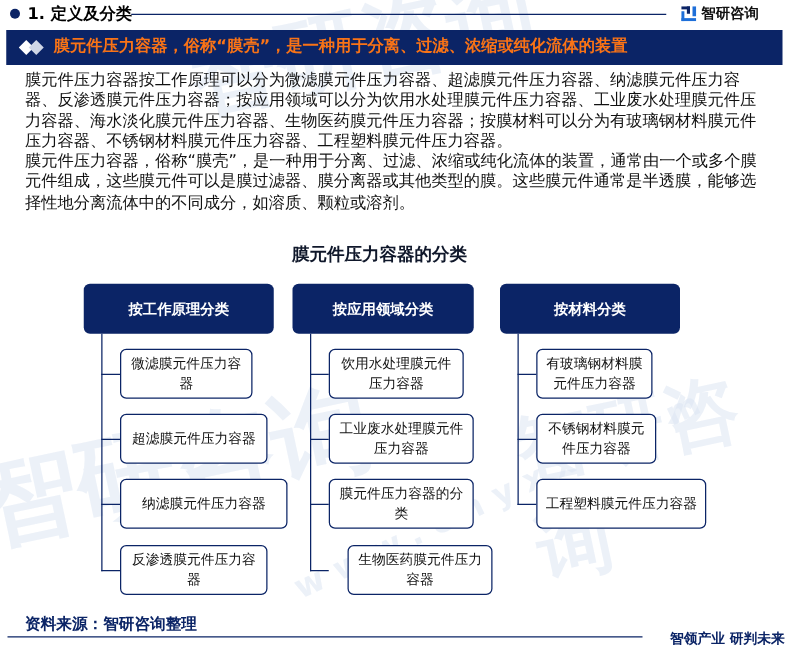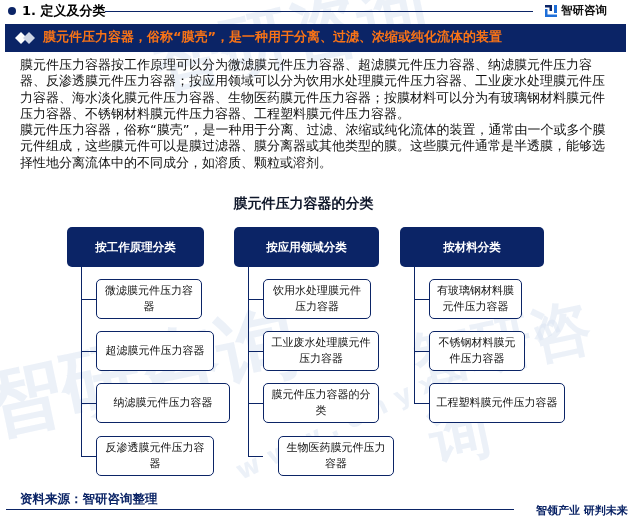--- a/index.html
+++ b/index.html
@@ -63,21 +63,21 @@
   <span class="banner-text">膜元件压力容器，俗称“膜壳”，是一种用于分离、过滤、浓缩或纯化流体的装置</span>
 </div>
 
 <div class="desc">
   <p>膜元件压力容器按工作原理可以分为微滤膜元件压力容器、超滤膜元件压力容器、纳滤膜元件压力容器、反渗透膜元件压力容器；按应用领域可以分为饮用水处理膜元件压力容器、工业废水处理膜元件压力容器、海水淡化膜元件压力容器、生物医药膜元件压力容器；按膜材料可以分为有玻璃钢材料膜元件压力容器、不锈钢材料膜元件压力容器、工程塑料膜元件压力容器。</p>
   <p>膜元件压力容器，俗称“膜壳”，是一种用于分离、过滤、浓缩或纯化流体的装置，通常由一个或多个膜元件组成，这些膜元件可以是膜过滤器、膜分离器或其他类型的膜。这些膜元件通常是半透膜，能够选择性地分离流体中的不同成分，如溶质、颗粒或溶剂。</p>
 </div>
 
 <div class="chart-title">膜元件压力容器的分类</div>
 
-<div class="head-box" style="left:67px;width:137px;">按工作原理分类</div>
+<div class="head-box" style="left:67px;width:152px;">按工作原理分类</div>
 <div class="vline" style="left:81px;top:267px;height:190px;"></div>
 <div class="hline" style="left:81px;top:299px;width:15px;"></div>
 <div class="hline" style="left:81px;top:351px;width:15px;"></div>
 <div class="hline" style="left:81px;top:403px;width:15px;"></div>
 <div class="hline" style="left:81px;top:456px;width:15px;"></div>
 <div class="child" style="left:96px;top:279px;width:106px;">微滤膜元件压力容器</div>
 <div class="child" style="left:96px;top:331px;width:118px;">超滤膜元件压力容器</div>
 <div class="child" style="left:96px;top:383px;width:134px;">纳滤膜元件压力容器</div>
 <div class="child" style="left:96px;top:436px;width:118px;">反渗透膜元件压力容器</div>
 

